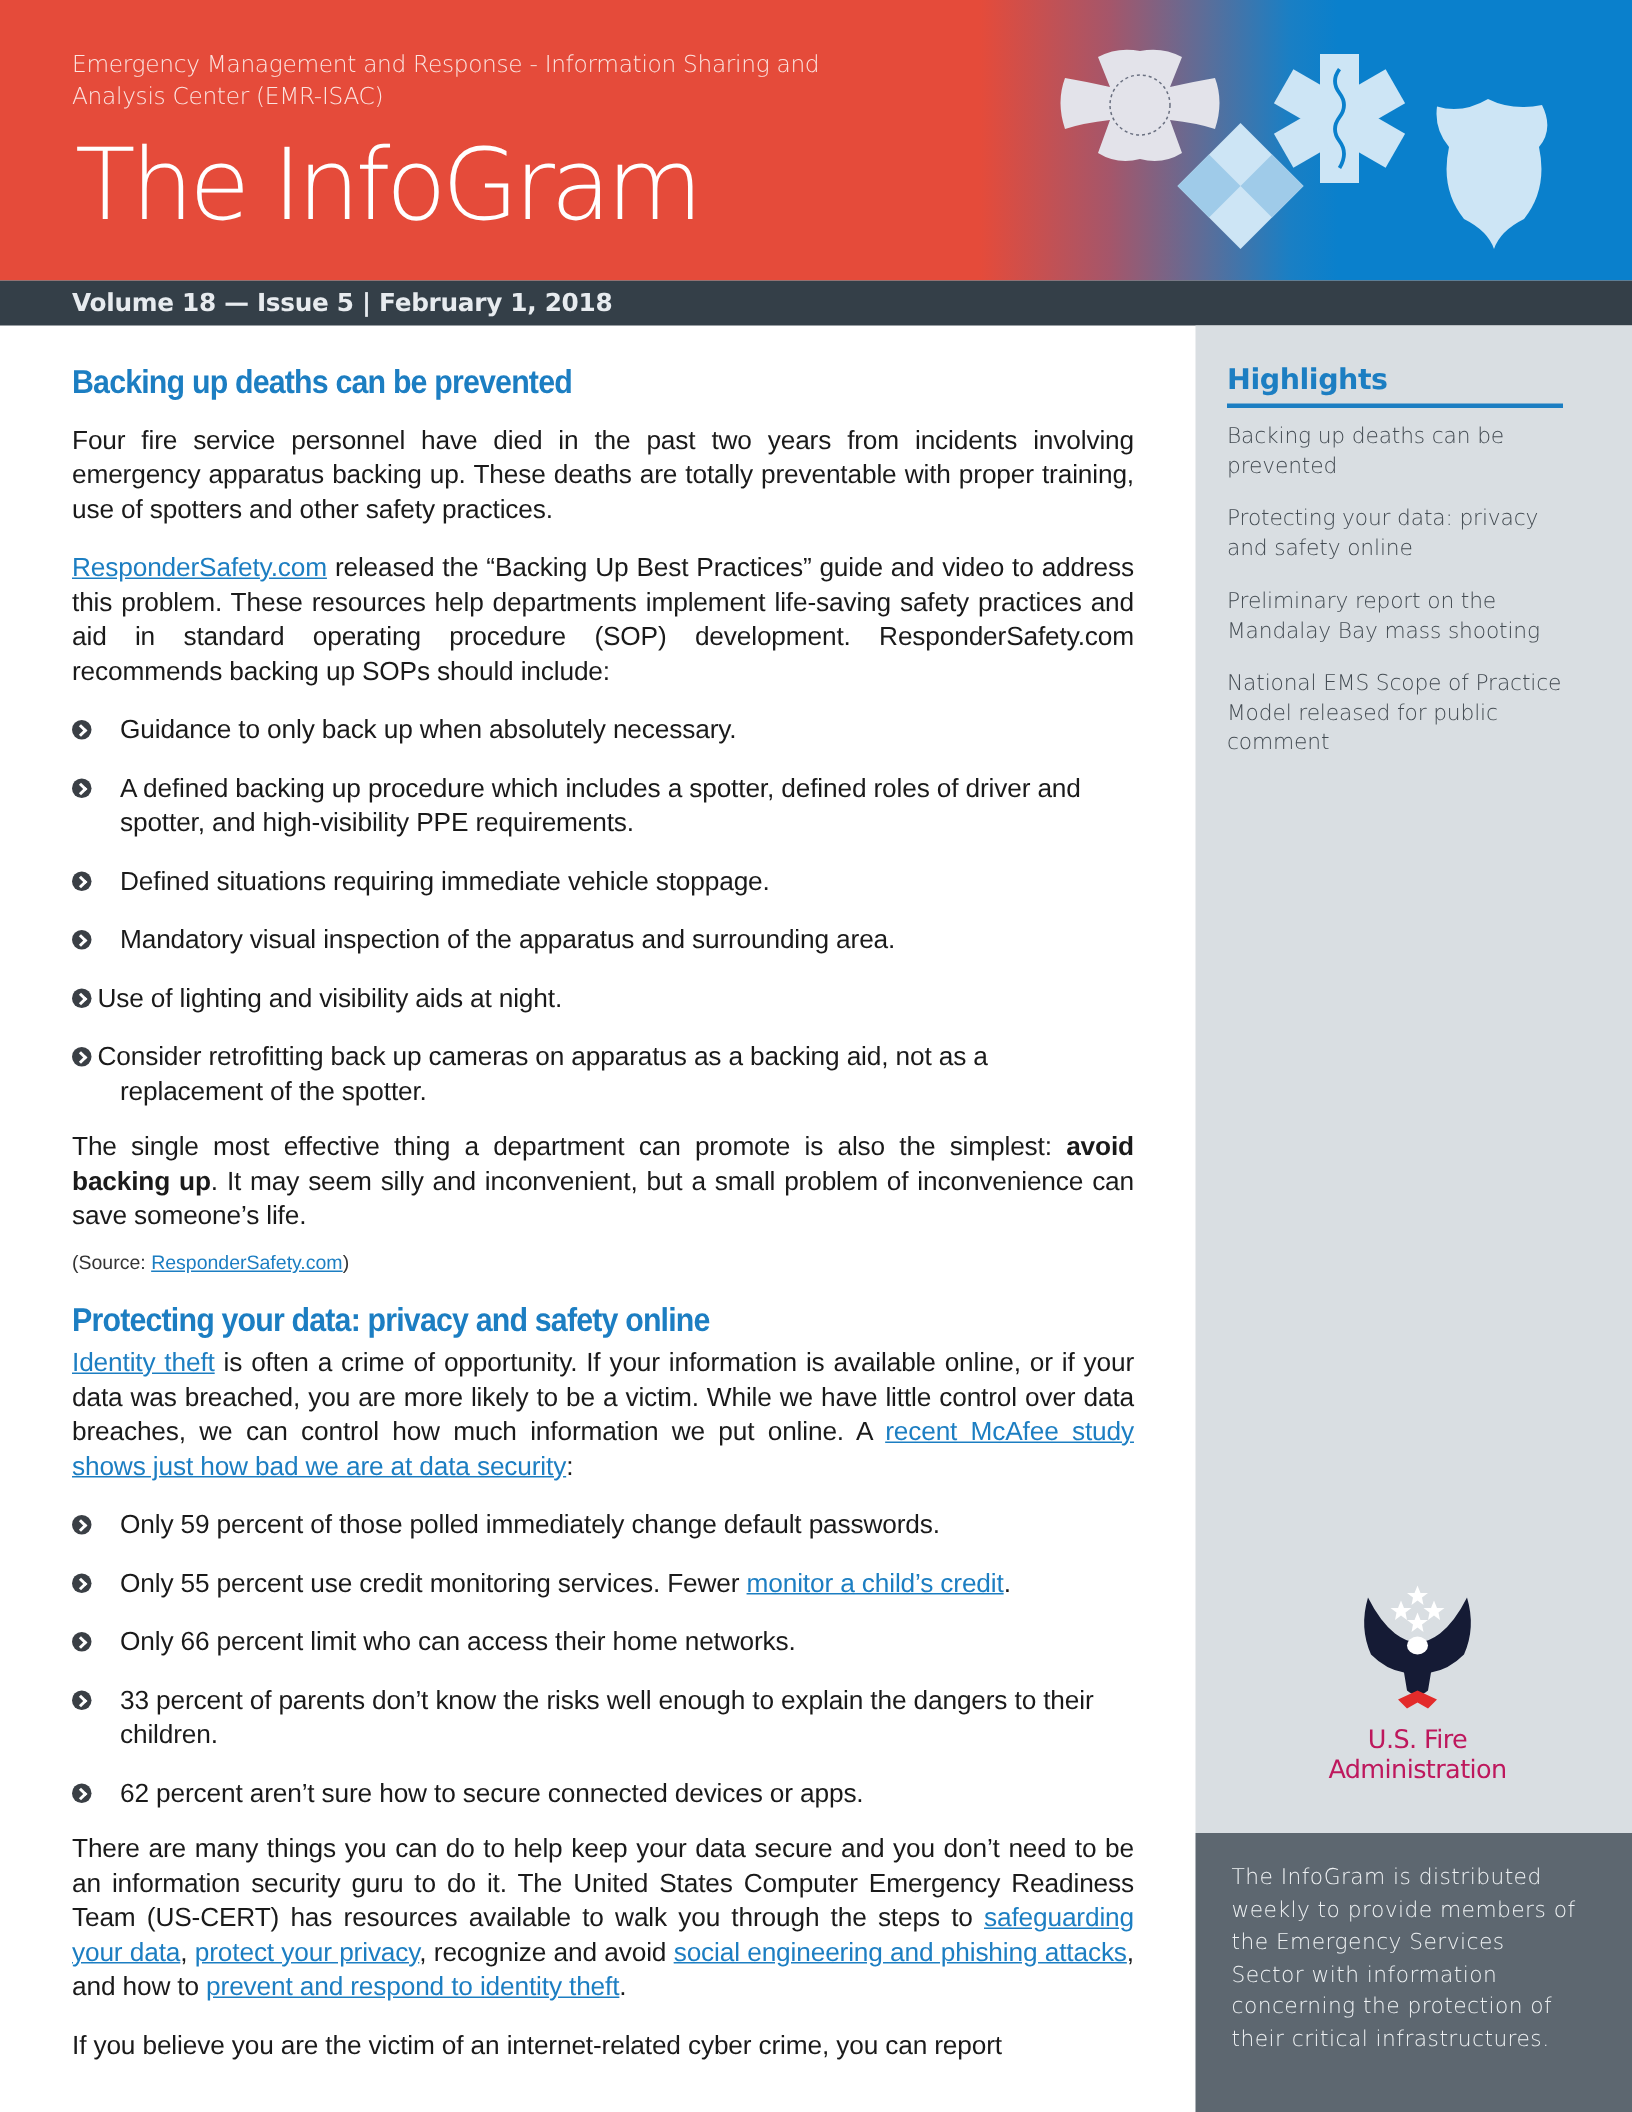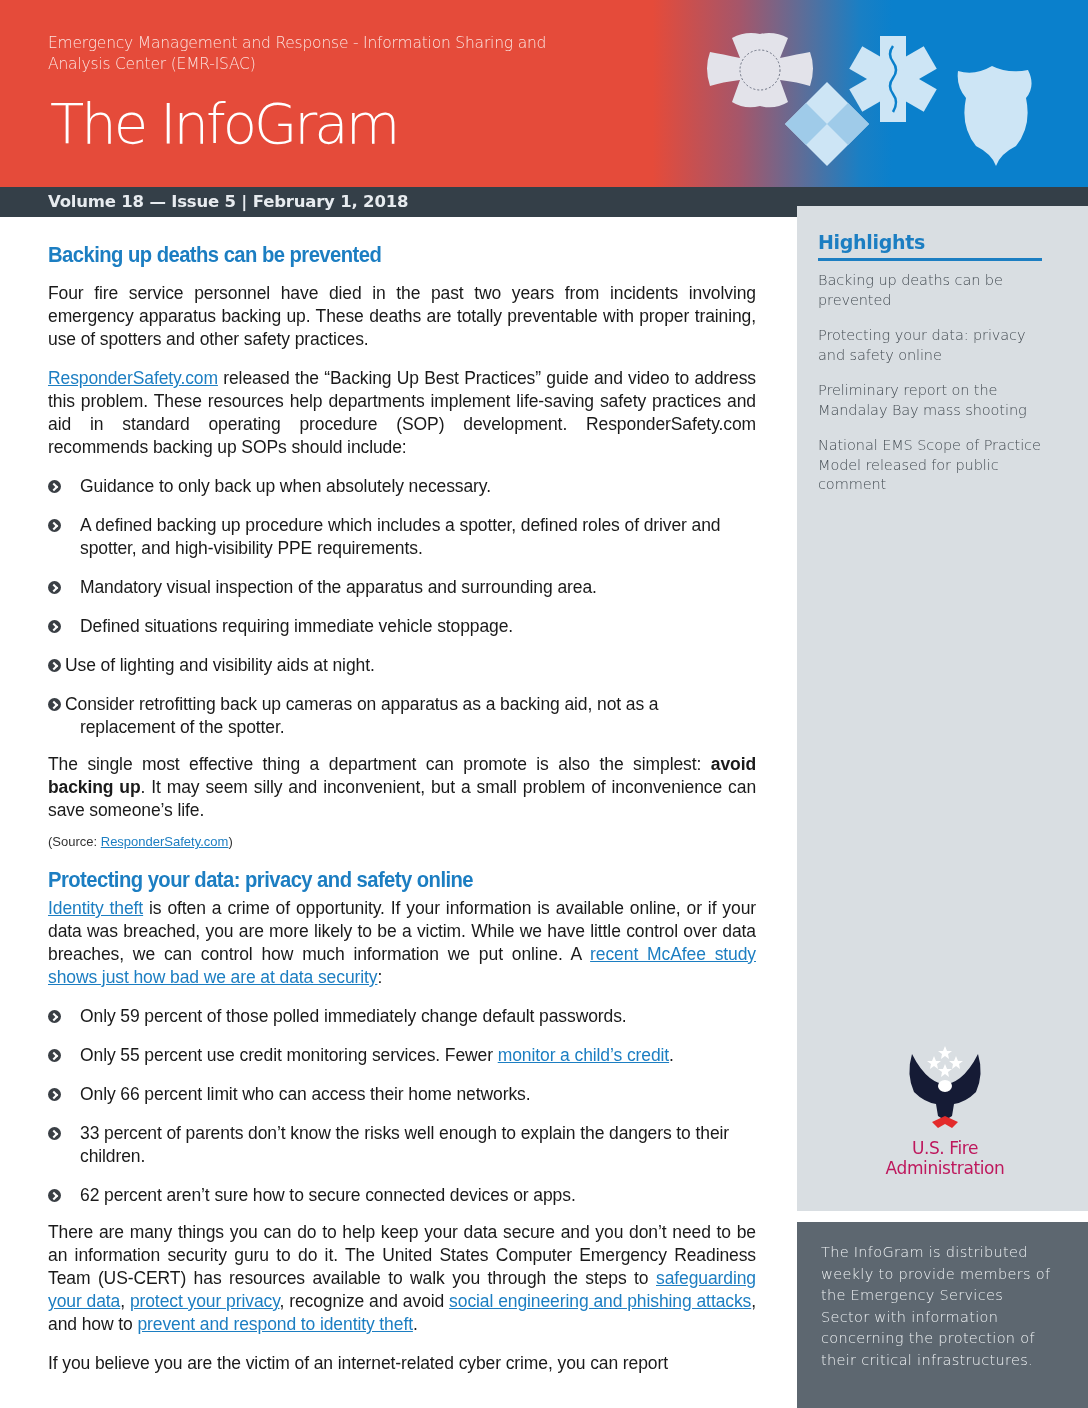--- a/index.html
+++ b/index.html
@@ -12,39 +12,39 @@
     background: linear-gradient(90deg, #e54b3a 0%, #e54b3a 60%, #a5566a 68%, #5a6e9a 74%, #1a7fc4 79%, #0a80cc 82%, #0a80cc 100%);
     overflow: hidden;
   }
   .org-name {
     position: absolute; left: 48px; top: 33px; width: 560px;
     color: #fbe4e0; font-size: 15.5px; line-height: 21px; font-weight: 300;
     font-family: "DejaVu Sans", sans-serif; letter-spacing: -0.2px;
   }
   .title {
     position: absolute; left: 50px; top: 74px;
-    color: #ffffff; font-size: 56px; line-height: 100px; font-weight: 300;
+    color: #ffffff; font-size: 66px; line-height: 100px; font-weight: 300;
     font-family: "DejaVu Sans", sans-serif; letter-spacing: -3px;
     font-stretch: condensed;
   }
   .icons { position: absolute; left: 700px; top: 28px; width: 360px; height: 150px; }
 
   .issue-bar {
     position: absolute; left: 0; top: 187px; width: 1088px; height: 30px;
     background: #343f48;
   }
   .issue-text {
     position: absolute; left: 48px; top: 5px;
     color: #e7ebef; font-size: 16.5px; font-weight: 600;
     font-family: "DejaVu Sans", sans-serif; letter-spacing: -0.2px;
   }
 
   
   .sidebar {
-    position: absolute; left: 797px; top: 206px; width: 291px; height: 1005px;
+    position: absolute; left: 797px; top: 217px; width: 291px; height: 1005px;
     background: #d9dee2;
   }
   .hl-title {
     position: absolute; left: 21px; top: 25px;
     color: #1c7ec2; font-size: 19px; font-weight: bold;
     font-family: "DejaVu Sans", sans-serif; letter-spacing: -0.3px;
   }
   .hl-rule { position: absolute; left: 21px; top: 52px; width: 224px; height: 3px; background: #1c7ec2; }
   .hl-list { position: absolute; left: 21px; top: 65px; width: 230px; list-style: none; }
   .hl-list li {
@@ -127,22 +127,22 @@
   <div class="issue-text">Volume 18 — Issue 5 | February 1, 2018</div>
 </div>
 
 <div class="main">
   <h2 class="section">Backing up deaths can be prevented</h2>
   <p class="body" style="margin-top:12px;">Four fire service personnel have died in the past two years from incidents involving emergency apparatus backing up. These deaths are totally preventable with proper training, use of spotters and other safety practices.</p>
   <p class="body"><a class="link">ResponderSafety.com</a><span> released the “Backing Up Best Practices” guide and video to address this problem. These resources help departments implement life-saving safety practices and aid in standard operating procedure (SOP) development. ResponderSafety.com recommends backing up SOPs should include:</span></p>
   <ul class="bullets">
     <li class="item"><span class="bullet"></span><span>Guidance to only back up when absolutely necessary.</span></li>
     <li class="item"><span class="bullet"></span><span>A defined backing up procedure which includes a spotter, defined roles of driver and spotter, and high-visibility PPE requirements.</span></li>
+    <li class="item"><span class="bullet"></span><span>Defined situations requiring immediate vehicle stoppage.</span></li>
     <li class="item"><span class="bullet"></span><span>Mandatory visual inspection of the apparatus and surrounding area.</span></li>
-    <li class="item"><span class="bullet"></span><span>Defined situations requiring immediate vehicle stoppage.</span></li>
     <li class="item tight"><span class="bullet"></span><span>Use of lighting and visibility aids at night.</span></li>
     <li class="item tight"><span class="bullet"></span><span>Consider retrofitting back up cameras on apparatus as a backing aid, not as a</span><span class="cont">replacement of the spotter.</span></li>
   </ul>
   <p class="body" style="margin-top:-2px;"><span>The single most effective thing a department can promote is also the simplest: </span><b>avoid backing up</b><span>. It may seem silly and inconvenient, but a small problem of inconvenience can save someone’s life.</span></p>
   <p class="source"><span>(Source: </span><a class="link">ResponderSafety.com</a><span>)</span></p>
 
   <h2 class="section">Protecting your data: privacy and safety online</h2>
   <p class="body" style="margin-top:2px;"><a class="link">Identity theft</a><span> is often a crime of opportunity. If your information is available online, or if your data was breached, you are more likely to be a victim. While we have little control over data breaches, we can control how much information we put online. A </span><a class="link">recent McAfee study shows just how bad we are at data security</a><span>:</span></p>
   <ul class="bullets">
     <li class="item"><span class="bullet"></span><span>Only 59 percent of those polled immediately change default passwords.</span></li>

